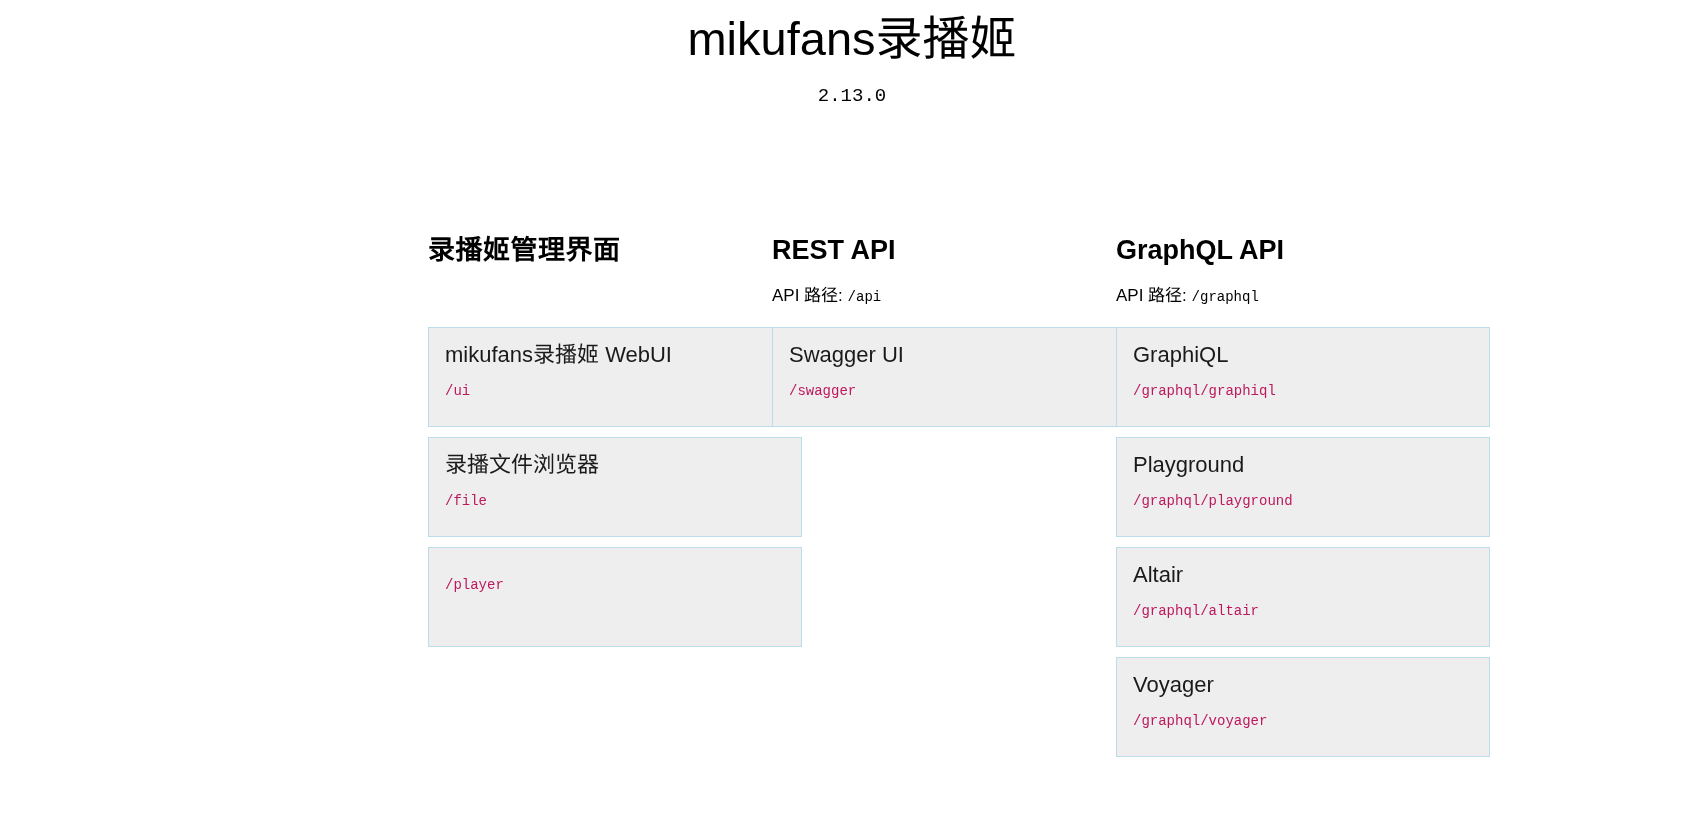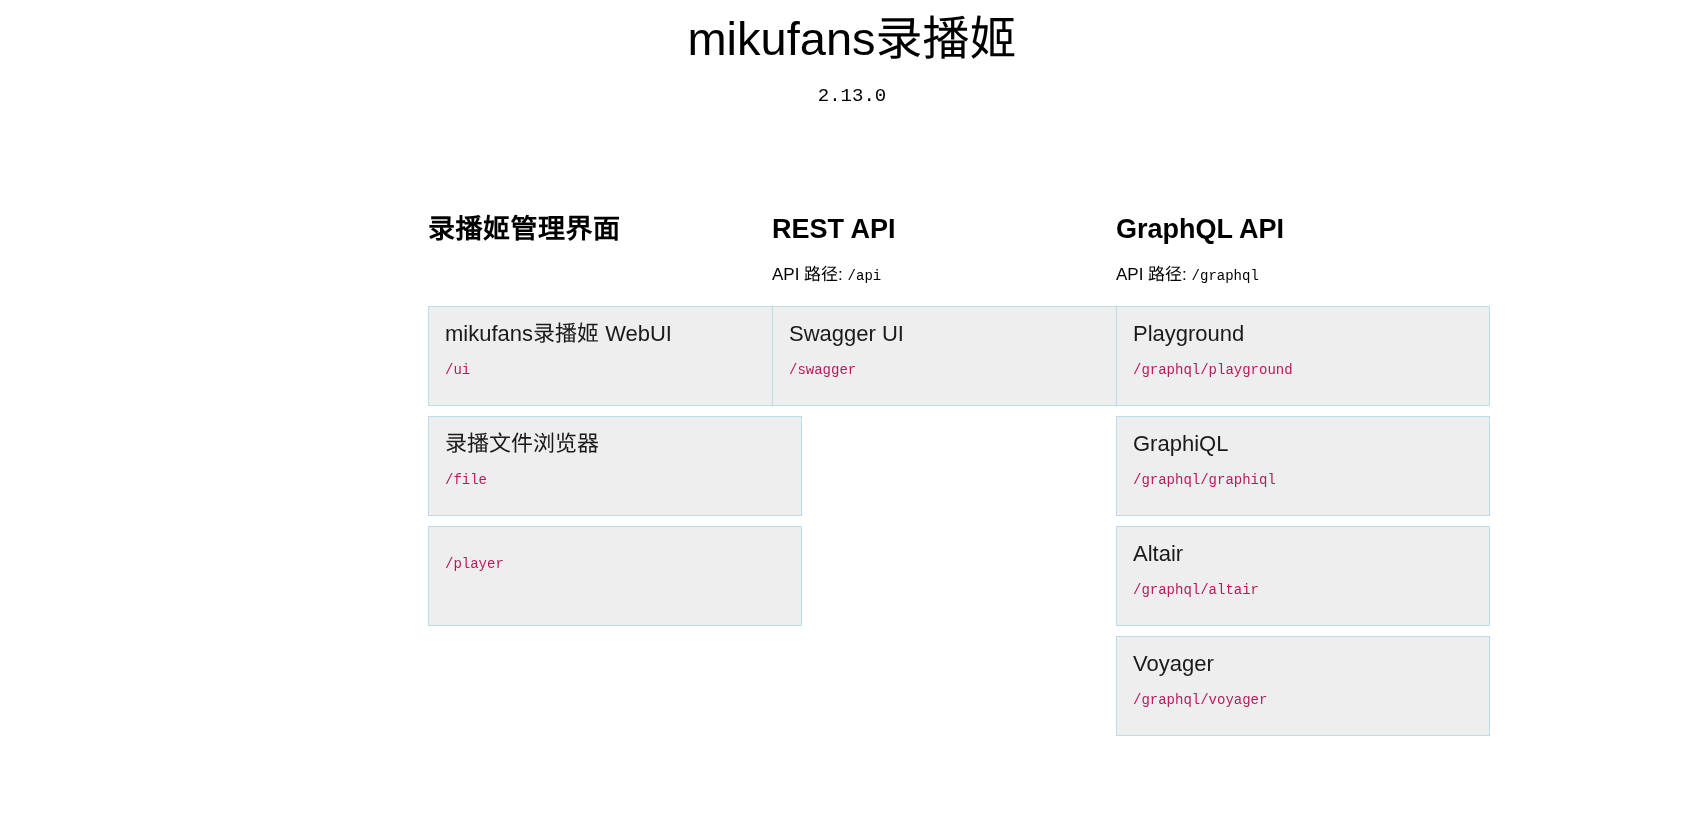--- a/index.html
+++ b/index.html
@@ -50,21 +50,21 @@
     font-size: 20px;
     line-height: 24px;
     color: #000000;
     font-family: "Liberation Sans", sans-serif;
   }
 
   
   .columns {
     position: absolute;
     left: 428px;
-    top: 213px;
+    top: 234px;
     width: 1002px;
     display: flex;
     flex-direction: row;
     gap: 30px;
     align-items: flex-start;
   }
   .column {
     width: 314px;
     flex: 0 0 314px;
   }
@@ -182,30 +182,30 @@
 
       </div>
     </div>
 
     <div class="column">
       <h2 class="column-title">GraphQL API</h2>
       <div class="column-subtitle"><span>API 路径: </span><span class="mono">/graphql</span></div>
       <div class="card-list">
 
         <a class="card" href="#">
+          <div class="card-name">GraphiQL</div>
+          <div class="card-path">/graphql/graphiql</div>
+        </a>
+
+        <a class="card" href="#">
           <div class="card-name">Playground</div>
           <div class="card-path">/graphql/playground</div>
         </a>
 
         <a class="card" href="#">
-          <div class="card-name">GraphiQL</div>
-          <div class="card-path">/graphql/graphiql</div>
-        </a>
-
-        <a class="card" href="#">
           <div class="card-name">Altair</div>
           <div class="card-path">/graphql/altair</div>
         </a>
 
         <a class="card" href="#">
           <div class="card-name">Voyager</div>
           <div class="card-path">/graphql/voyager</div>
         </a>
 
       </div>

